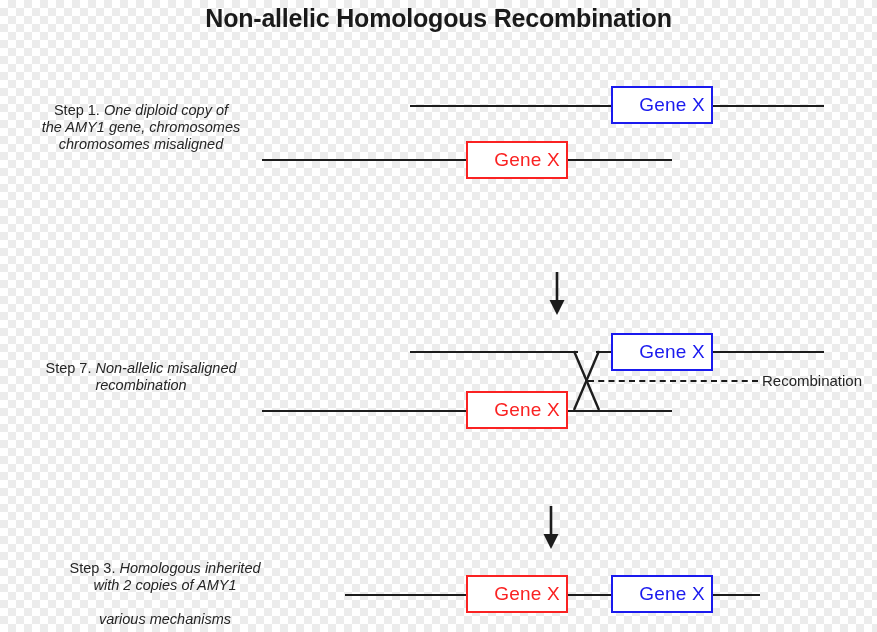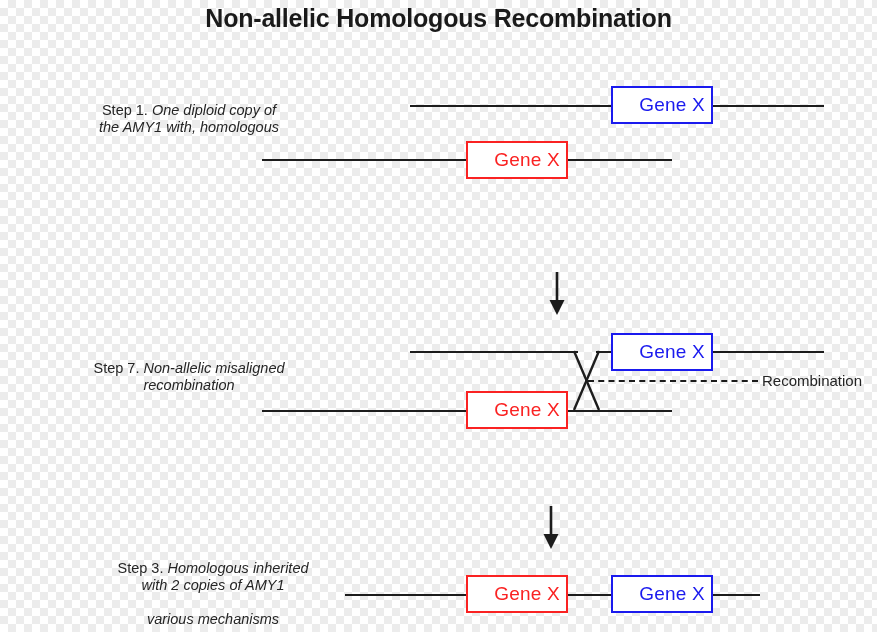--- a/index.html
+++ b/index.html
@@ -39,21 +39,20 @@
   }
 
   
   .caption {
     position: absolute;
     font-size: 14.5px;
     line-height: 17px;
     color: #252525;
     text-align: center;
     font-style: italic;
-    margin-left: 48px;
   }
   .caption .step-no {
     font-style: normal;
   }
 
   
   .chrom-line {
     position: absolute;
     height: 0;
     border-top: 2.2px solid #1c1c1c;
@@ -106,21 +105,22 @@
 </head>
 <body>
 
 <div id="stage">
 
   <div class="title">Non-allelic Homologous Recombination</div>
 
   <div class="caption" style="left:0px; top:102px; width:282px;">
     <span class="step-no">Step 1.</span>
     <span>One diploid copy of</span><br>
-    <span>the AMY1 with, homologous</span><br>
+    <span>the AMY1 gene, chromosomes</span><br>
+    <span>chromosomes misaligned</span>
   </div>
 
   <div class="chrom-line" style="left:410px; top:105px; width:414px;"></div>
   <div class="gene-box blue" style="left:611px; top:86px; width:102px; height:38px;">
     <span>Gene X</span>
   </div>
 
   <div class="chrom-line" style="left:262px; top:159px; width:410px;"></div>
   <div class="gene-box red" style="left:466px; top:141px; width:102px; height:38px;">
     <span>Gene X</span>

